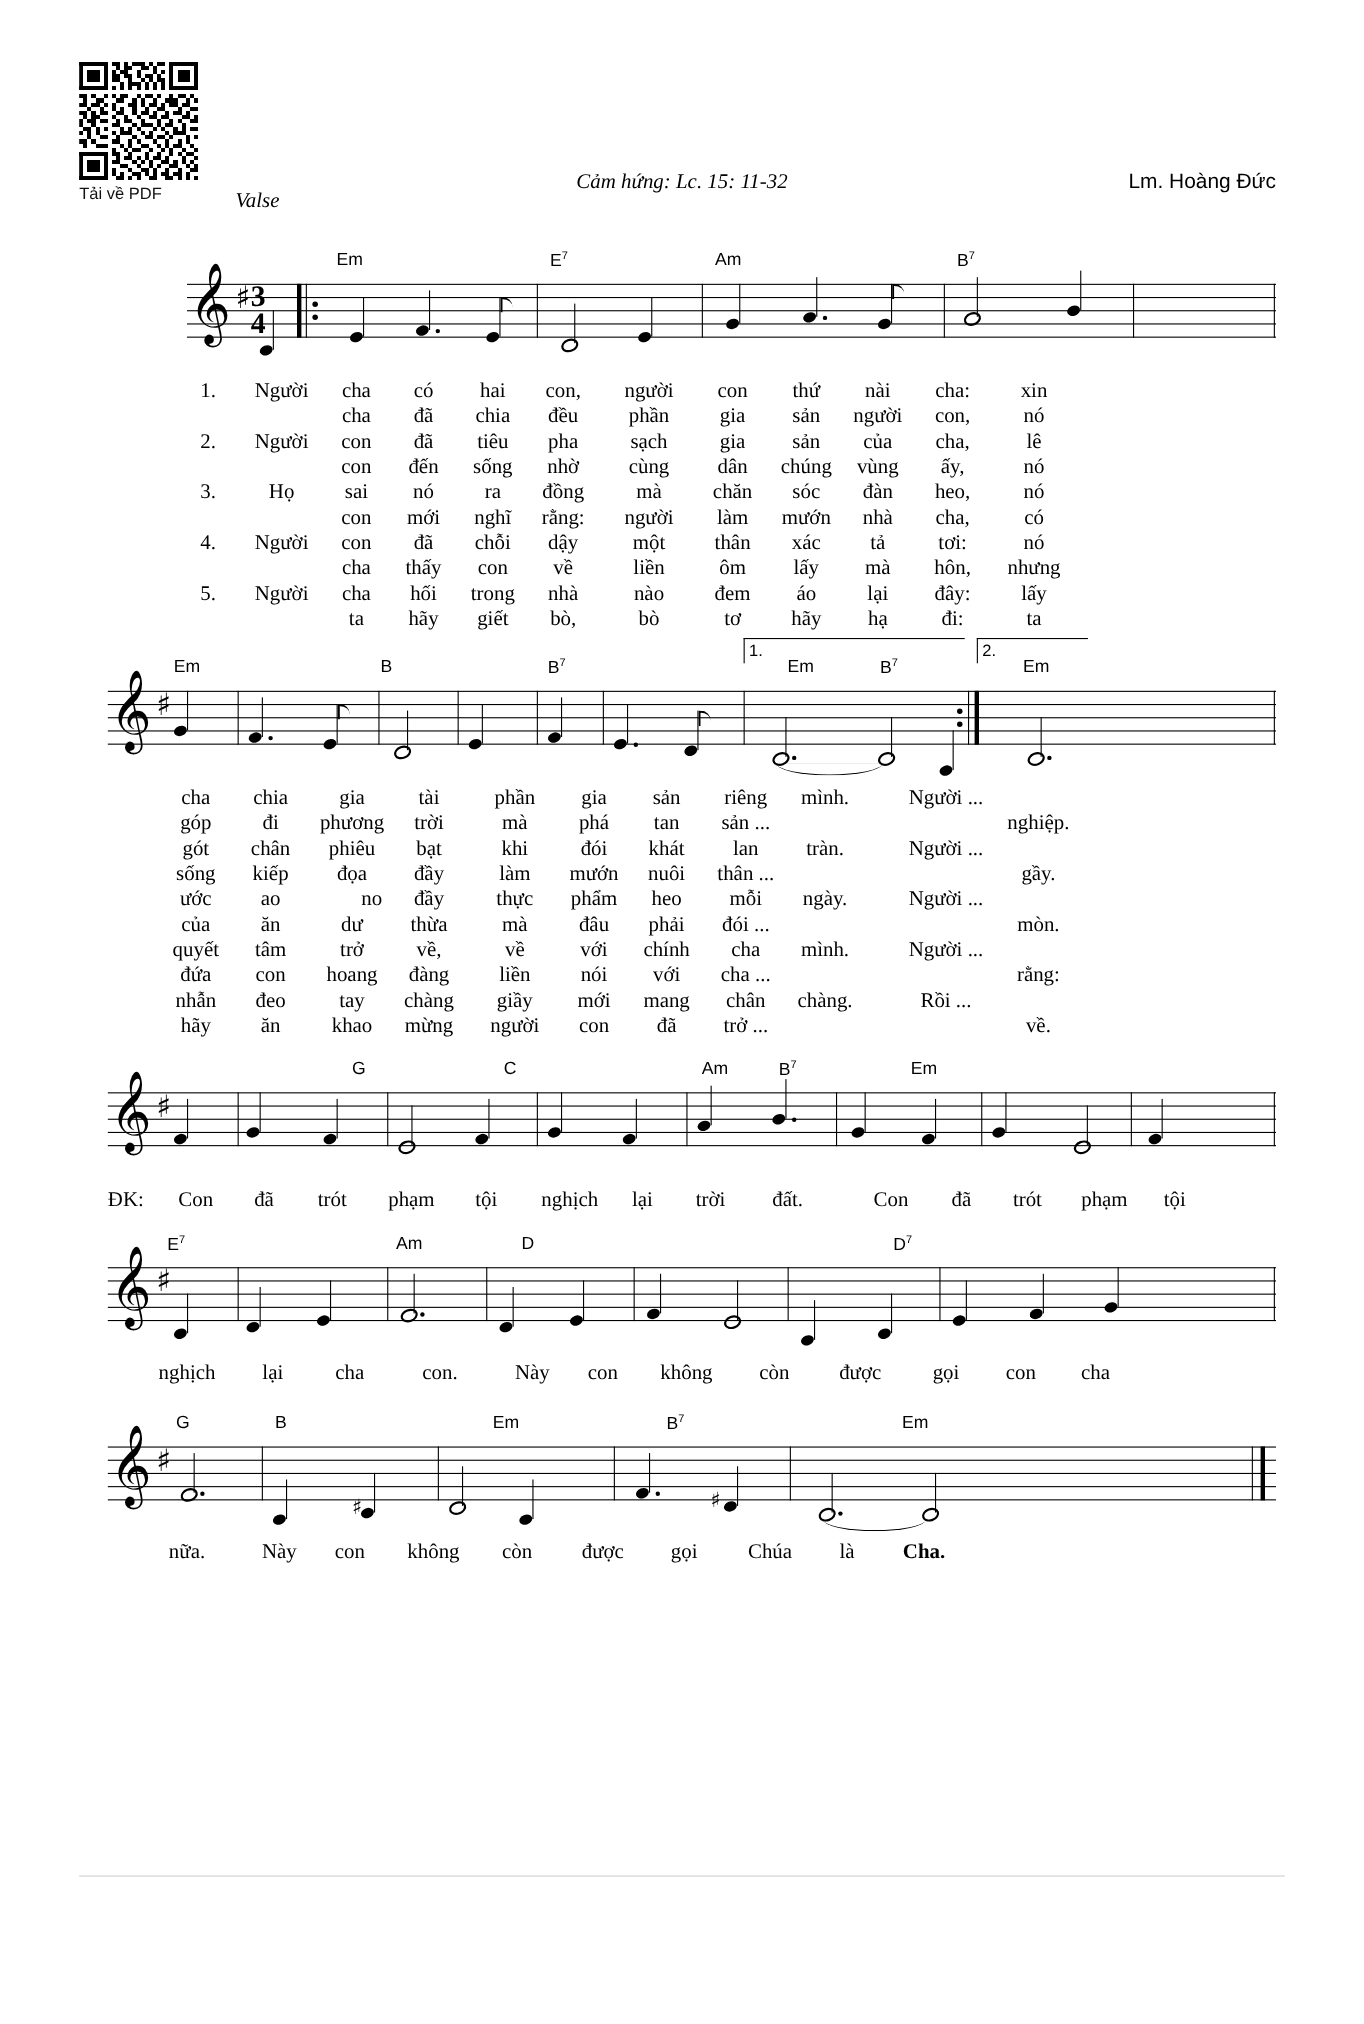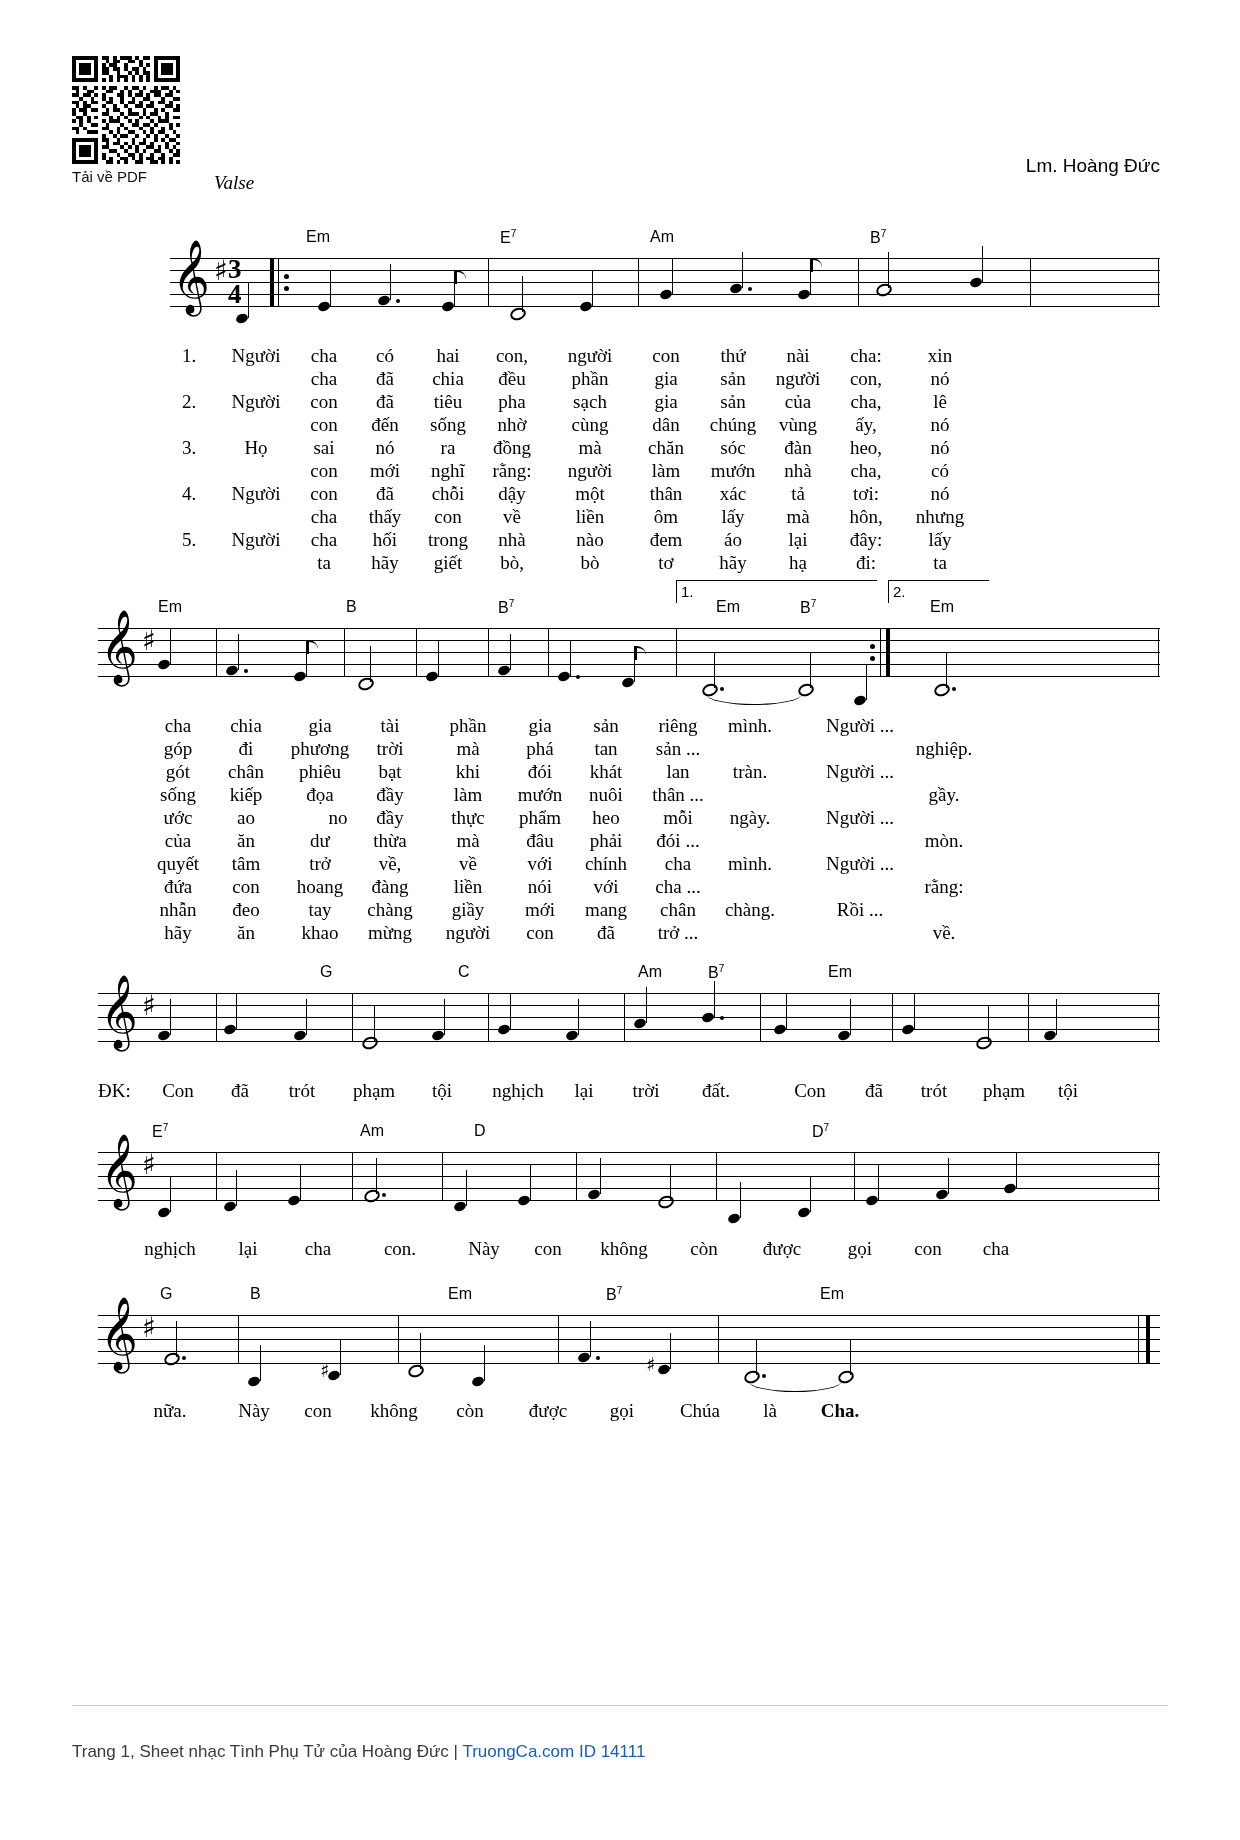--- a/index.html
+++ b/index.html
@@ -382,20 +382,21 @@
         <rect x="14" y="28" width="1" height="1"></rect>
           <rect x="17" y="28" width="2" height="1"></rect>
         <rect x="21" y="28" width="2" height="1"></rect>
           <rect x="24" y="28" width="1" height="1"></rect>
         <rect x="28" y="28" width="1" height="1"></rect>
       </g>
     </svg>
     <div class="qr-caption">Tải về PDF</div>
   </div>
 
+  <div class="inspiration">Cảm hứng: Lc. 15: 11-32</div>
   <div class="composer">Lm. Hoàng Đức</div>
   <div class="tempo">Valse</div>
 
   <div class="system" style="left:170px; top:258px; width:990px; height:70px;">
     <div class="staff" style="width:990px; height:50px;">
       <div class="line" style="top:0px;  width:990px;"></div>
       <div class="line" style="top:12px; width:990px;"></div>
       <div class="line" style="top:24px; width:990px;"></div>
       <div class="line" style="top:36px; width:990px;"></div>
       <div class="line" style="top:48px; width:990px;"></div>
@@ -984,17 +985,14 @@
       <span style="left:470px;">còn</span>
       <span style="left:548px;">được</span>
       <span style="left:622px;">gọi</span>
       <span style="left:700px;">Chúa</span>
       <span style="left:770px;">là</span>
       <span style="left:840px;font-weight:bold;">Cha.</span>
     </div>
   </div>
 
   <div class="footer-rule"></div>
-  <div class="footer">
-    <span>Trang 1, Sheet nhạc Tình Phụ Tử của Hoàng Đức | </span><a href="#">TruongCa.com ID 14111</a>
-  </div>
 
 </div>
 
 </body></html>

